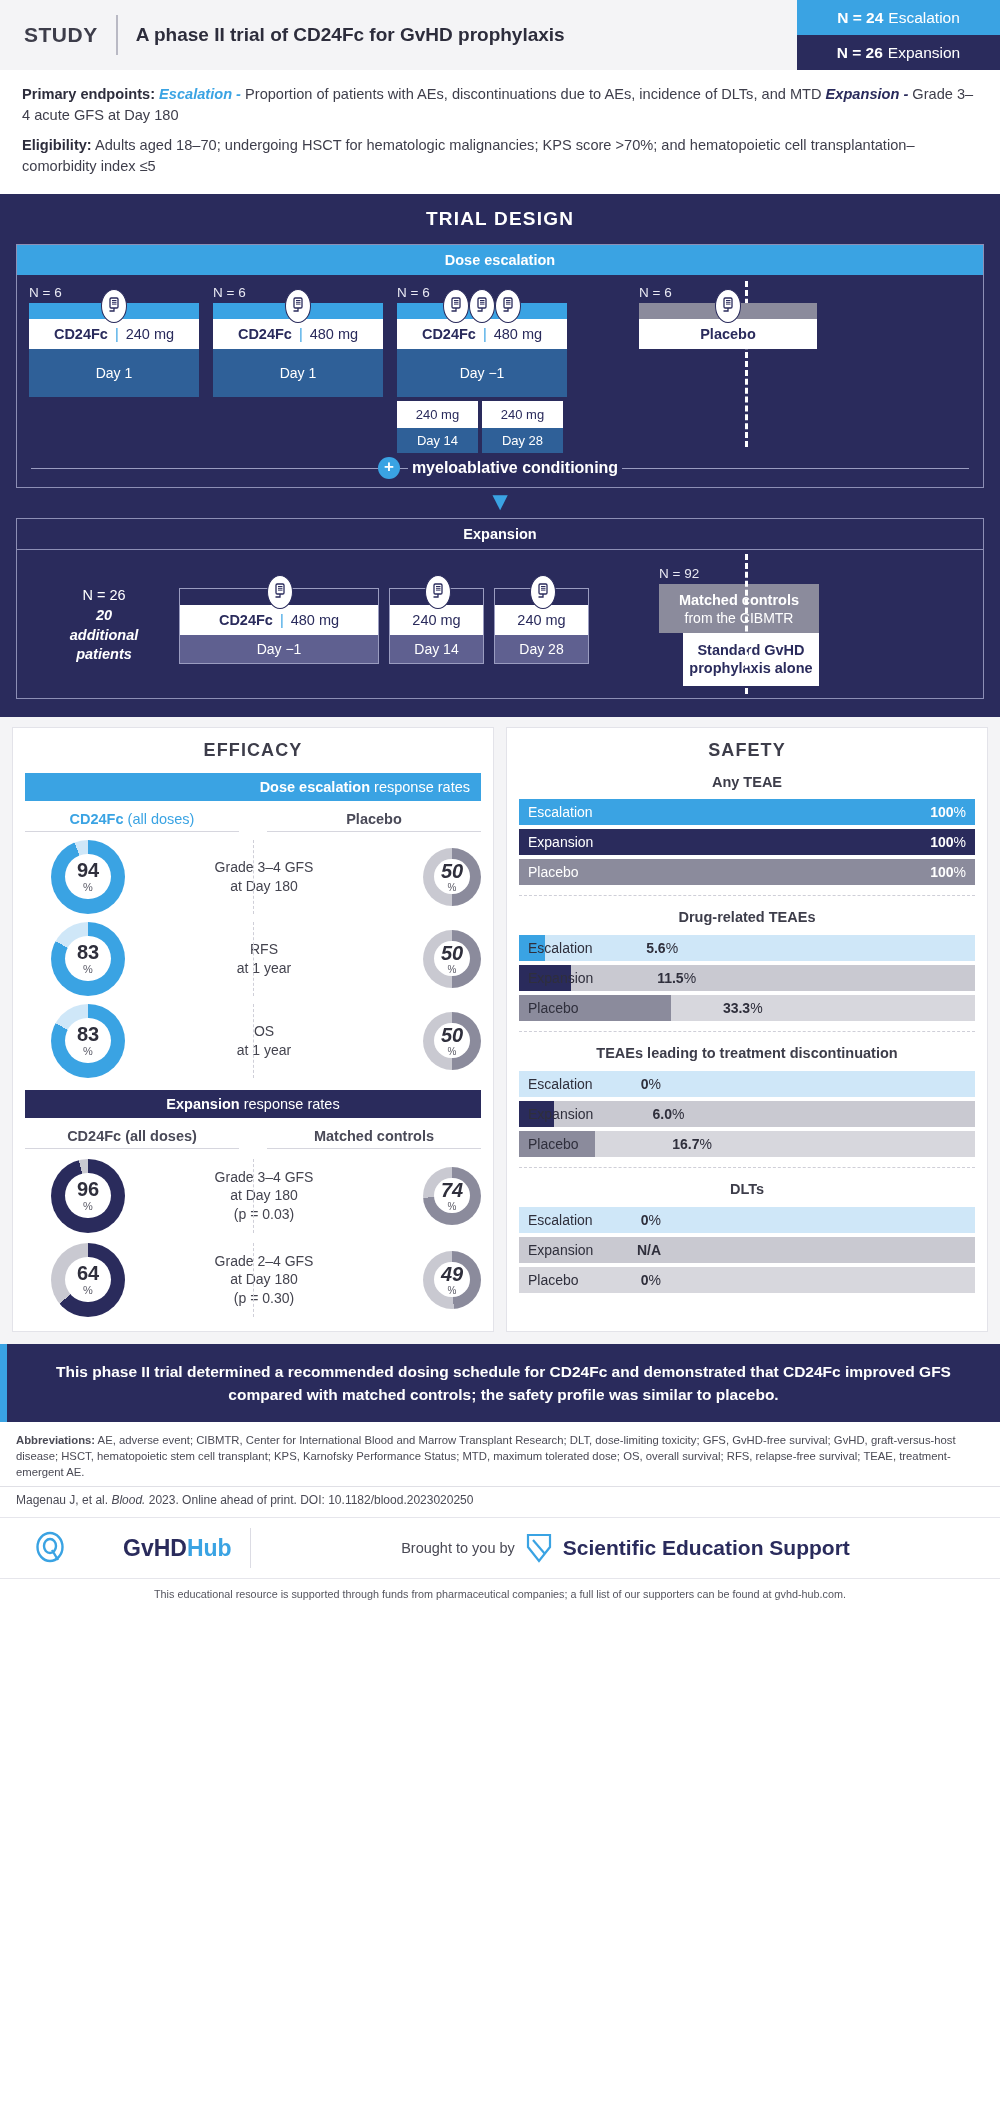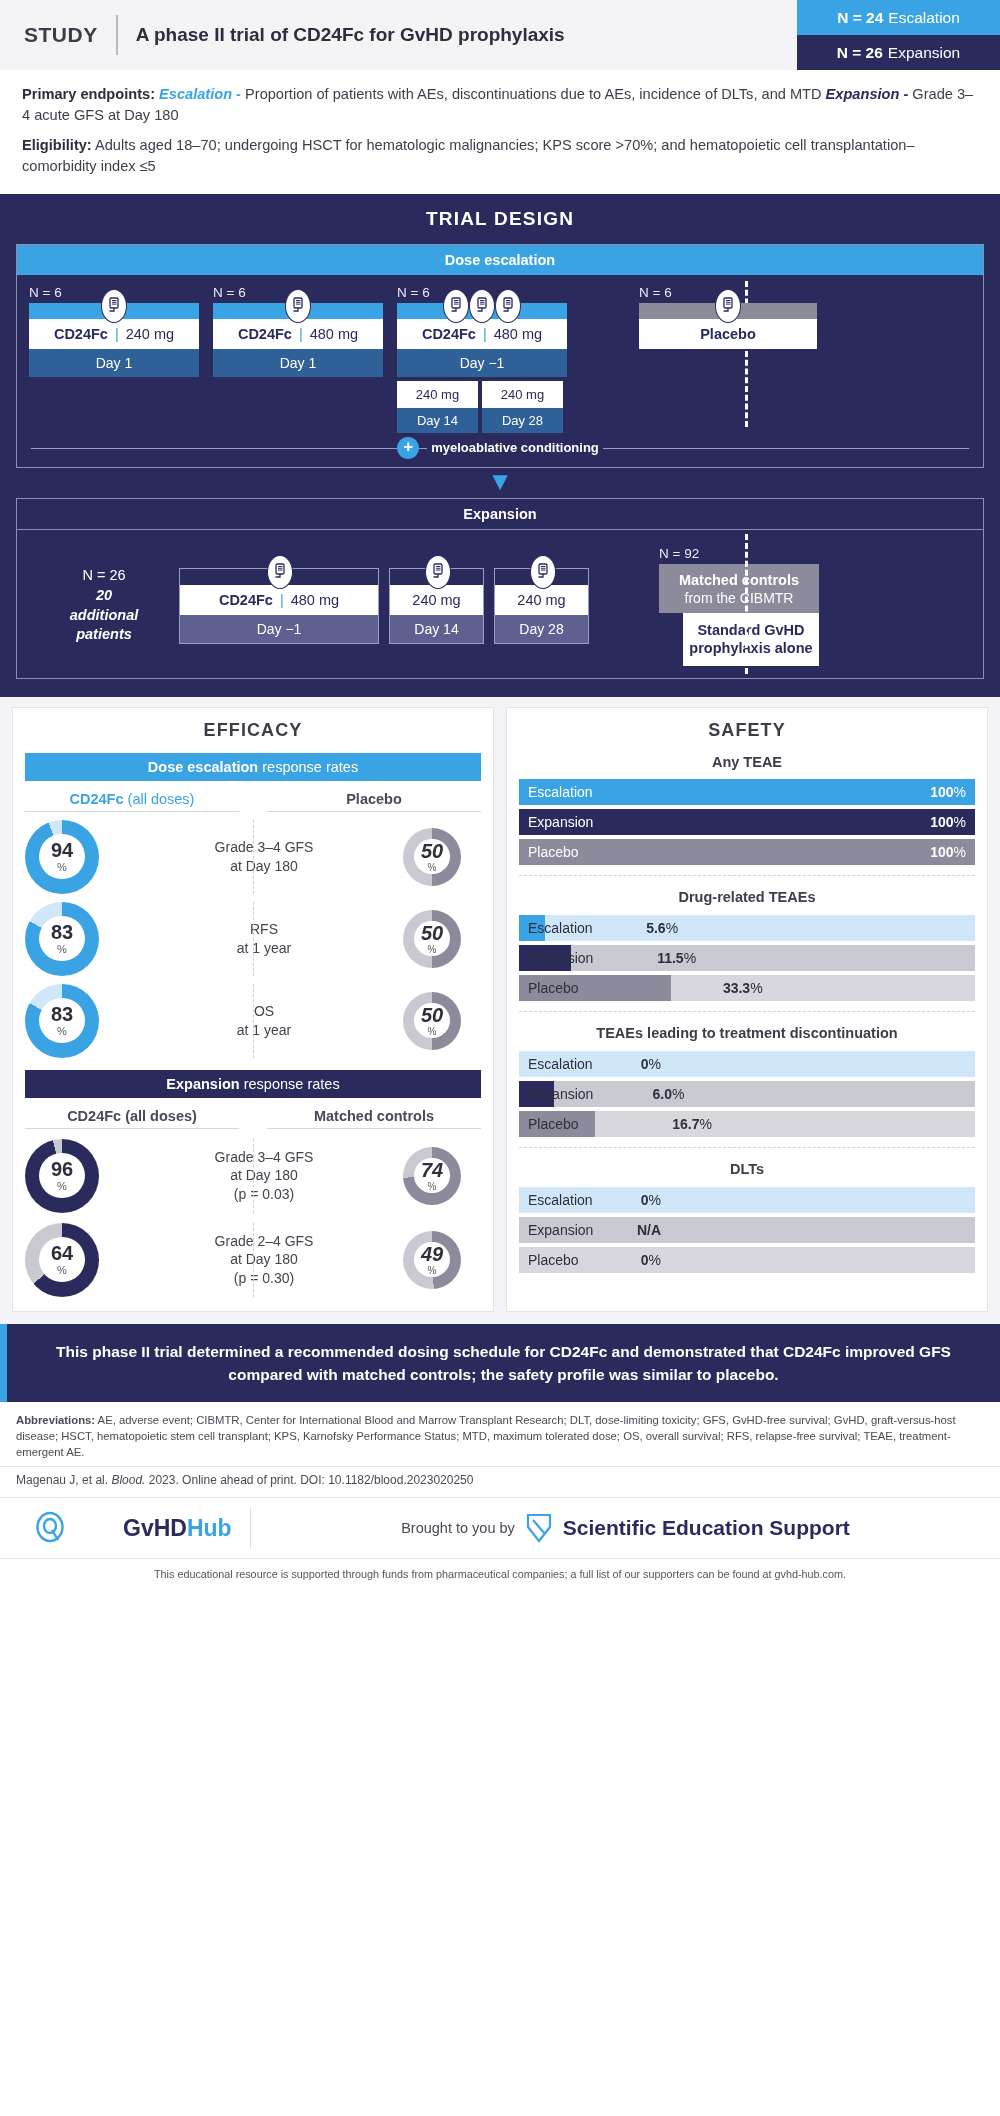--- a/index.html
+++ b/index.html
@@ -44,39 +44,39 @@
 
   .esc-row { display:flex; align-items:flex-start; padding:0 12px; }
   .arm { position:relative; }
   .arm-n { font-size:13.5px; color:#e8e8f2; margin-bottom:3px; }
   .armbox { position:relative; }
   .arm-top { height:16px; background:#3aa3e3; }
   .arm-top.grey { background:#8b8b9c; }
   .arm-mid { background:#fff; text-align:center; padding:7px 0; font-size:14.5px; color:#2a2b5c; }
   .arm-mid .nm { font-weight:bold; }
   .arm-mid .sep { color:#3aa3e3; margin:0 7px; }
-  .arm-day { background:#2f6098; color:#fff; text-align:center; font-size:14px; padding:6px 0; }
+  .arm-day { background:#2f6098; color:#fff; text-align:center; font-size:14px; padding:16px 0; }
   .iv { position:absolute; top:-14px; width:26px; height:34px; border-radius:50%;
         background:#fff; border:1.5px solid #2a2b5c; display:flex;
         align-items:center; justify-content:center; z-index:4; }
   .iv svg { width:14px; height:18px; }
   .sub-row { display:flex; margin-top:4px; }
   .sub { width:84px; margin-right:4px; }
   .sub .t { background:#fff; text-align:center; font-size:13px; color:#2a2b5c; padding:6px 0; }
   .sub .d { background:#2f6098; color:#fff; text-align:center; font-size:13px; padding:5px 0; }
   .vdash { position:absolute; top:0; bottom:0; width:0;
            border-left:3px dashed #ffffff; }
 
   .myelo { display:flex; align-items:center; justify-content:center;
            margin-top:4px; position:relative; }
   .myelo-line { position:absolute; top:50%; height:1px; background:#9a9cc0; }
   .plus { width:22px; height:22px; border-radius:50%; background:#3aa3e3;
           color:#fff; font-size:17px; line-height:20px; text-align:center;
           margin-right:8px; z-index:2; font-weight:bold; }
-  .myelo-txt { color:#fff; font-weight:bold; font-size:13px; z-index:2;
+  .myelo-txt { color:#fff; font-weight:bold; font-size:16px; z-index:2;
                background:#2a2b5c; padding:0 4px; }
   .downarr { text-align:center; color:#3aa3e3; font-size:26px; line-height:18px; margin:4px 0 8px 0; }
 
   .exp-row { display:flex; align-items:center; padding:6px 12px 4px 12px; }
   .exp-n { width:150px; text-align:center; color:#fff; font-size:14.5px; line-height:1.35; }
   .exp-n .it { font-style:italic; font-weight:bold; }
   .ebox { margin-right:10px; position:relative; border:1px solid #9a9cc0; }
   .ebox .etop { height:16px; background:#2a2b5c; }
   .ebox .emid { background:#fff; text-align:center; padding:7px 0; font-size:14.5px; color:#2a2b5c; }
   .ebox .eday { background:#5f6090; color:#fff; text-align:center; font-size:14px; padding:6px 0; }
@@ -86,35 +86,35 @@
               font-size:14.5px; padding:7px 6px 6px 6px; line-height:1.25; }
   .mc .mc-a span { font-weight:normal; font-size:14px; }
   .mc .mc-b { background:#fff; color:#2a2b5c; text-align:center; font-weight:bold;
               font-size:14.5px; padding:8px 6px; line-height:1.25;margin-left:24px; }
 
   
   .two { display:flex; gap:12px; padding:10px 12px 12px 12px; background:#f4f4f6; }
   .card { background:#fff; border:1px solid #e3e3e9; flex:1; padding:12px 12px 14px 12px; }
   .card-title { text-align:center; font-size:18px; font-weight:bold; color:#3d3d4a;
                 letter-spacing:1.1px; margin-bottom:12px; }
-  .bluebar { background:#3aa3e3; color:#fff; text-align:center; font-size:14.5px;
+  .bluebar { background:#3aa3e3; color:#fff; text-align:right; font-size:14.5px;
              padding:6px 11px; }
   .bluebar b { font-weight:bold; }
   .darkbar { background:#2a2b5c; color:#fff; text-align:center; font-size:14.5px; padding:6px 0; }
   .darkbar b { font-weight:bold; }
 
   .colhd { display:flex; margin-top:10px; }
   .colhd > div { flex:1; text-align:center; font-size:14.5px; padding-bottom:4px;
                  border-bottom:1px solid #d6d6de; }
   .colhd .c1 { color:#3aa3e3; margin-right:14px; }
   .colhd .c2 { color:#4a4a58; font-weight:bold; margin-left:14px; }
   .colhd .c1 b { font-weight:bold; }
 
   .drow { display:flex; align-items:center; margin-top:6px; position:relative; }
-  .dcell { width:100px; display:flex; justify-content:flex-start; }
+  .dcell { width:100px; display:flex; justify-content:flex-end; }
   .dlabel { flex:1; text-align:center; font-size:14px; color:#44444f; line-height:1.3; }
   .dsep { position:absolute; left:50%; top:0; bottom:0; border-left:1px dashed #cfcfd8; }
   .donut { position:relative; }
   .donut .ctr { position:absolute; inset:0; display:flex; flex-direction:column;
                 align-items:center; justify-content:center; }
   .donut .v { font-size:20px; font-weight:bold; color:#2f2f3c; line-height:1; }
   .donut .p { font-size:11px; color:#5a5a66; margin-top:1px; }
   .donut.sm .v { font-size:20px;font-style:italic; }
   .donut.sm .p { font-size:10px; }
 

